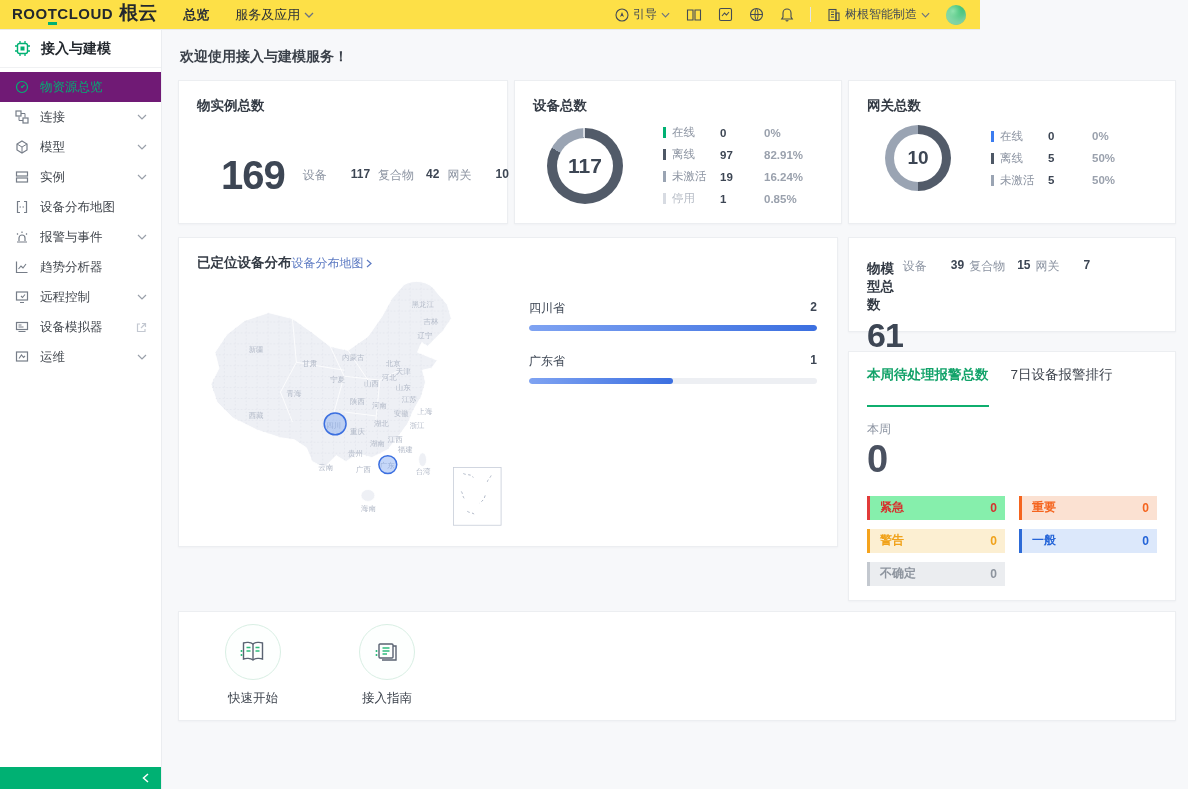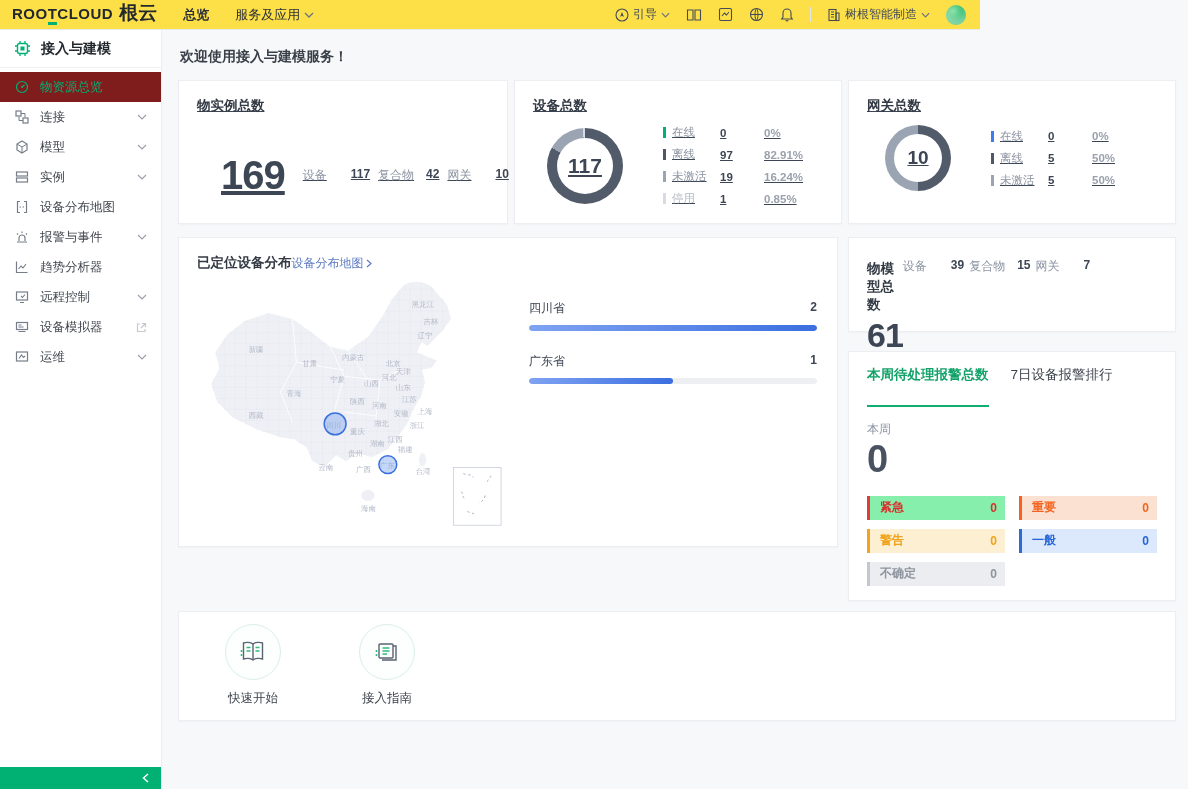--- a/index.html
+++ b/index.html
@@ -19,30 +19,30 @@
   .tb-divider { width:1px; height:15px; background:#e2e4e8; }
   .avatar { width:20px; height:20px; border-radius:50%; background:radial-gradient(circle at 35% 30%,#8fe3ae,#27b767 60%,#0d9a52); box-shadow:inset 0 -6px 6px rgba(255,255,255,.45); }
 
   
   .sidebar { position:fixed; top:30px; left:0; bottom:0; width:162px; background:#fff; border-right:1px solid #ebedf0; z-index:10; }
   .sb-head { display:flex; align-items:center; gap:10px; height:38px; padding:0 14px; border-bottom:1px solid #f0f1f3; font-size:14px; font-weight:700; color:#23282e; }
   .sb-items { padding-top:4px; }
   .sb-item { display:flex; align-items:center; gap:11px; height:30px; padding:0 14px; font-size:12.5px; color:#42474e; cursor:pointer; }
   .sb-item .sb-ic { width:15px; height:15px; display:flex; align-items:center; justify-content:center; color:#767d88; flex:none; }
   .sb-item .lbl { flex:1; }
-  .sb-item.active { background:#7f1d1d; color:#00b173; }
+  .sb-item.active { background:#701a75; color:#00b173; }
   .sb-item.active .sb-ic { color:#00b173; }
   .sb-collapse { position:absolute; left:0; right:0; bottom:0; height:22px; background:#00b173; color:#fff; display:flex; align-items:center; justify-content:flex-end; padding-right:12px; font-size:12px; cursor:pointer; }
 
   
   .main { position:absolute; top:30px; left:162px; width:1026px; height:759px; padding:12px 12px 0 16px; }
   .welcome { font-size:14px; font-weight:700; color:#3a4049; margin:6px 0 14px 2px; }
   .card { background:#fff; border:1px solid #eceef1; box-shadow:0 1px 2px rgba(31,41,55,.03); }
   .row1 { display:flex; gap:6px; }
-  .row1 .card { width:330px; height:144px; padding:16px 18px;text-decoration:underline; }
+  .row1 .card { width:330px; height:144px; padding:16px 18px; }
   .card-title { font-size:13.5px; font-weight:600; color:#333a44; }
 
   .big-num { font-weight:700; color:#3d4654; letter-spacing:-1px; }
   .inst-body { display:flex; align-items:center; margin-top:18px; }
   .inst-total { font-size:40px; margin-left:24px; width:118px; }
   .inst-sep { width:1px; height:84px; background:#e7eaee; margin:0 18px 0 0; }
   .kv-rows { display:flex; gap:8px; font-size:12px; }
   .kv-row { display:flex; }
   .kv-row .k { color:#8b93a1; width:48px; }
   .kv-row .v { font-weight:700; color:#3d4654; }

